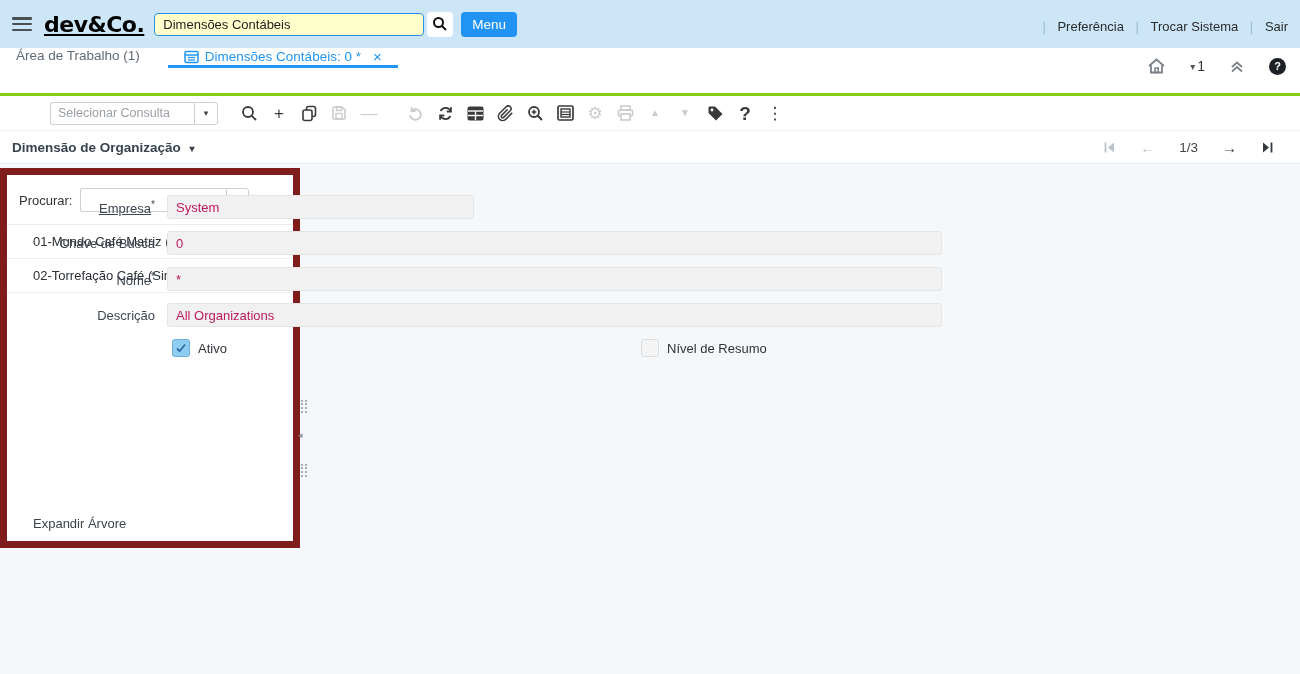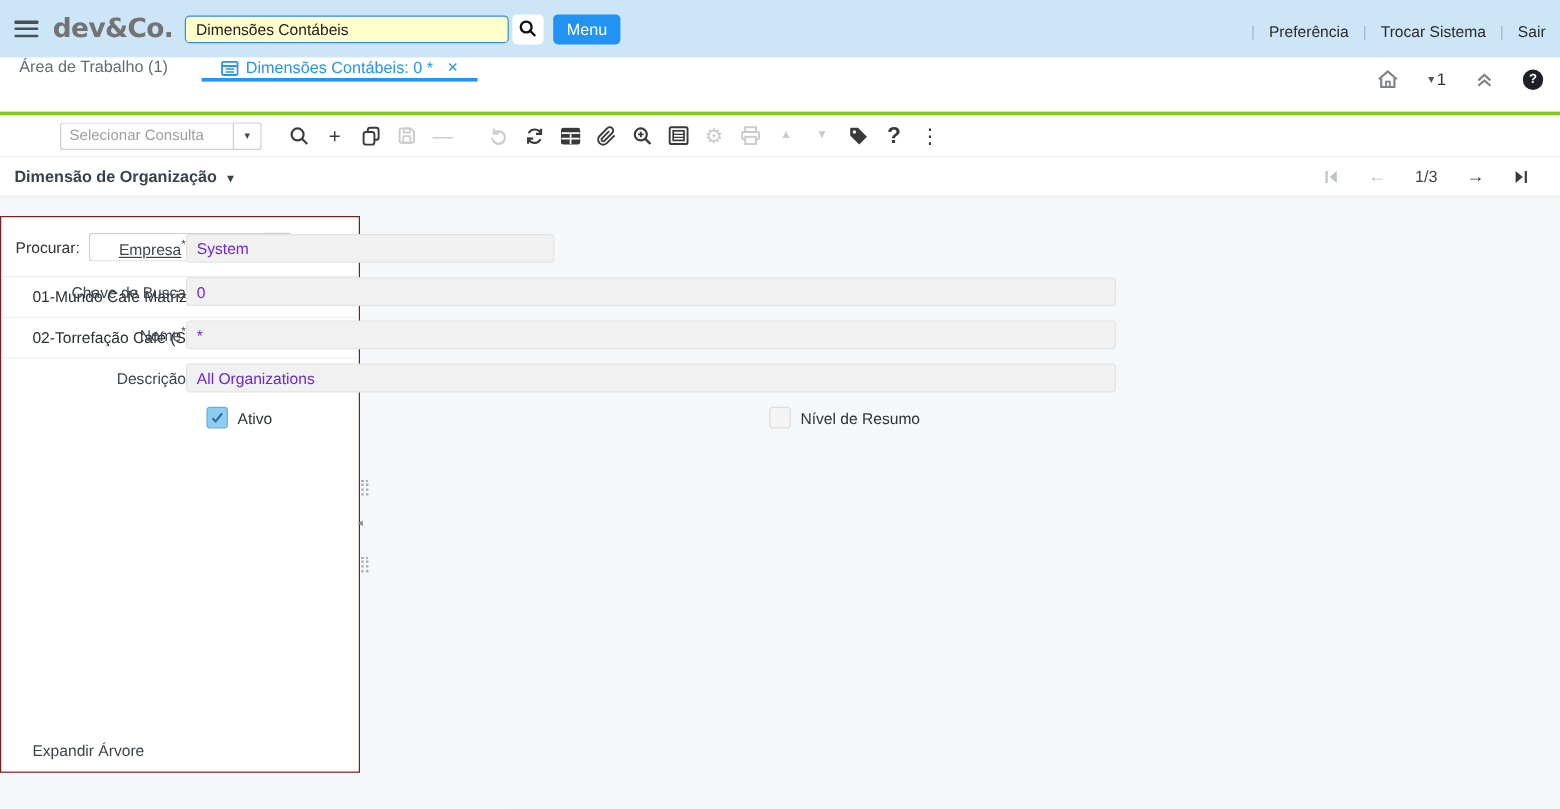--- a/index.html
+++ b/index.html
@@ -3,21 +3,21 @@
 <meta charset="utf-8">
 <style>
   * { margin:0; padding:0; box-sizing:border-box; }
   html,body { width:1300px; height:674px; overflow:hidden; }
   body { font-family:"Liberation Sans", sans-serif; font-size:13px; color:#333; background:#fff; }
 
   
   .topbar { height:48px; background:#cce6f8; display:flex; align-items:center; padding:0 12px; position:relative; }
   .hamburger { width:20px; height:14px; display:flex; flex-direction:column; justify-content:space-between; cursor:pointer; margin-right:12px; }
   .hamburger span { display:block; height:2.5px; background:#4a4f54; border-radius:1px; }
-  .logo { font-family:"DejaVu Sans", sans-serif; font-weight:800; font-size:22px; color:#737373; letter-spacing:-0.5px; margin-right:10px; }
+  .logo { font-family:"DejaVu Sans", sans-serif; font-weight:800; font-size:22px; color:#000000; letter-spacing:-0.5px; margin-right:10px;text-decoration:underline; }
   .global-search { width:270px; height:23px; background:#ffffcc; border:1.5px solid #2b8fe8; border-radius:4px; padding:0 8px; font-size:13px; color:#222; font-family:"Liberation Sans", sans-serif; outline:none; }
   .search-btn { width:26px; height:25px; margin-left:3px; background:#fff; border:none; border-radius:4px; display:flex; align-items:center; justify-content:center; cursor:pointer; }
   .menu-btn { margin-left:8px; height:25px; padding:0 11px; background:#2193f3; color:#fff; border:none; border-radius:4px; font-size:13.5px; font-family:"Liberation Sans", sans-serif; cursor:pointer; }
   .user-area { margin-left:auto; text-align:right; line-height:17px; padding-top:2px; }
   .user-info { color:#2b2b2b; font-size:13px; }
   .user-links { color:#2b2b2b; font-size:13px; margin-top:3px; }
   .user-links a { color:#2b2b2b; text-decoration:none; cursor:pointer; margin-left:8px; }
   .user-links .sep { color:#9fb9cd; margin-left:8px; }
 
   
@@ -48,41 +48,41 @@
   .crumbrow { height:33px; background:#fff; display:flex; align-items:center; padding:0 12px; border-bottom:1px solid #e7ebef; position:relative; }
   .crumb { font-weight:bold; font-size:13.5px; color:#39434d; cursor:pointer; }
   .crumb .caret { margin-left:5px; font-size:10px; color:#39434d; }
   .pager { position:absolute; right:26px; display:flex; align-items:center; gap:24px; }
   .pgbtn { background:none; border:none; cursor:pointer; display:flex; align-items:center; justify-content:center; color:#333a41; font-size:15px; }
   .pgbtn.disabled { color:#bcc3c9; cursor:default; }
   .pgnum { color:#444; font-size:13.5px; }
 
   
   .content { position:relative; height:522px; background:#f5f8fb; }
-  .panel { position:absolute; left:0; top:16px; width:300px; height:464px; background:#fff; border:1px solid #7f1d1d; }
+  .panel { position:absolute; left:0; top:4px; width:300px; height:380px; background:#fff; border:7px solid #7f1d1d; }
   .searchrow { display:flex; align-items:center; padding:13px 12px 12px 12px; gap:8px; border-bottom:1px solid #ececec; }
   .searchrow .lbl { color:#333; }
   .scombo { display:flex; height:24px; }
   .scombo input { width:146px; height:24px; border:1px solid #cfcfcf; border-right:none; border-radius:3px 0 0 3px; padding:0 6px; outline:none; font-family:"Liberation Sans", sans-serif; }
   .scombo .dd { width:23px; height:24px; border:1px solid #cfcfcf; border-radius:0 3px 3px 0; background:#fff; font-size:9px; color:#444; cursor:pointer; }
   .tree-item { padding:9px 10px 9px 26px; color:#2b2f33; border-bottom:1px solid #efefef; cursor:pointer; }
   .expand-link { position:absolute; left:26px; bottom:10px; color:#3c434a; cursor:pointer; }
 
   .splitter { position:absolute; left:300px; top:0; width:8px; height:522px; }
   .grip { position:absolute; left:1px; width:6px; height:13px; border-left:2px dotted #a7adb3; border-right:2px dotted #a7adb3; }
   .grip.g1 { top:236px; } .grip.g3 { top:297px; }
   .grip-arrow { position:absolute; left:-2px; top:266px; color:#8d9298; font-size:9px; }
 
   
   .form { position:absolute; left:55px; top:31px; width:900px; }
   .frow { display:flex; align-items:center; margin-bottom:12px; }
   .flabel { width:100px; text-align:right; color:#3d4650; padding-top:1px; flex:none; }
   .flabel .lbltxt.u { text-decoration:underline; }
   .flabel sup { font-size:10px; }
-  .fvalue { height:24px; background:#f1f1f1; border:1px solid #e4e4e4; border-radius:3px; padding:4px 8px 0 8px; color:#6d28d9; font-size:13px; }
+  .fvalue { margin-left:12px; height:24px; background:#f1f1f1; border:1px solid #e4e4e4; border-radius:3px; padding:4px 8px 0 8px; color:#be185d; font-size:13px; }
   .fvalue.short { width:307px; }
   .fvalue.long { width:775px; }
   .cbrow { position:relative; height:24px; margin-top:12px; padding-left:112px;text-align:center; }
   .cbgroup { display:flex; align-items:center; gap:8px; position:absolute; top:0; cursor:pointer; }
   .cbgroup.one { left:117px; }
   .cbgroup.two { left:586px; }
   .cbox { width:18px; height:18px; border-radius:3px; display:flex; align-items:center; justify-content:center; }
   .cbox.checked { background:#8fccf1; border:1px solid #69aede; }
   .cbox.unchecked { background:#f4f4f4; border:1px solid #dcdcdc; }
   .cblabel { color:#2f3337; }

